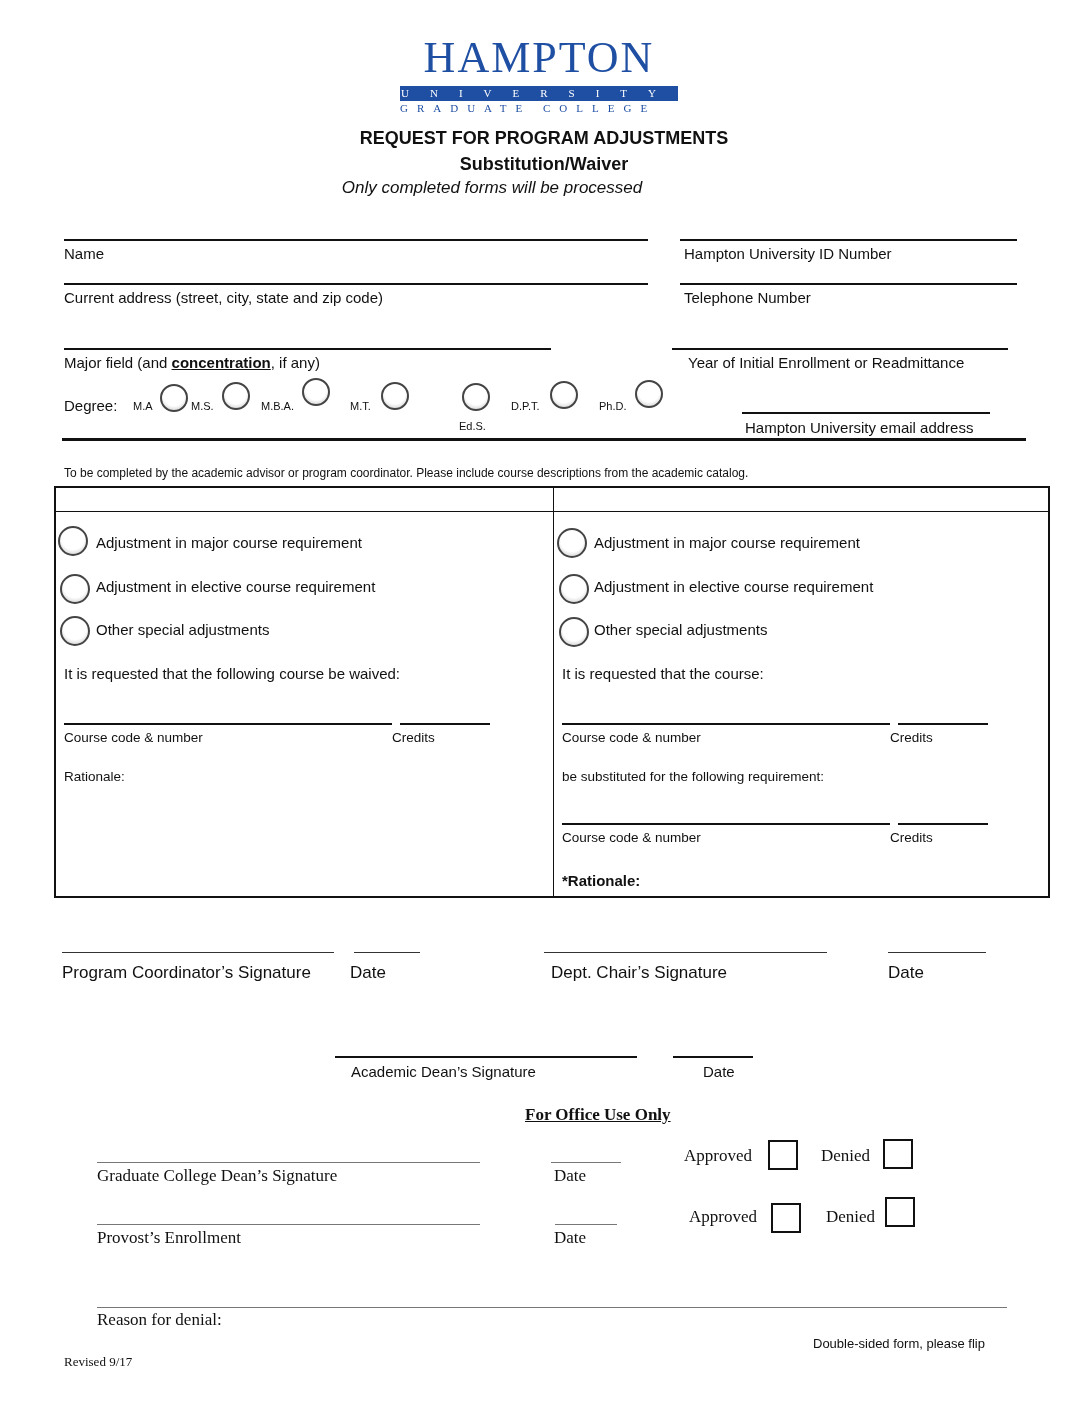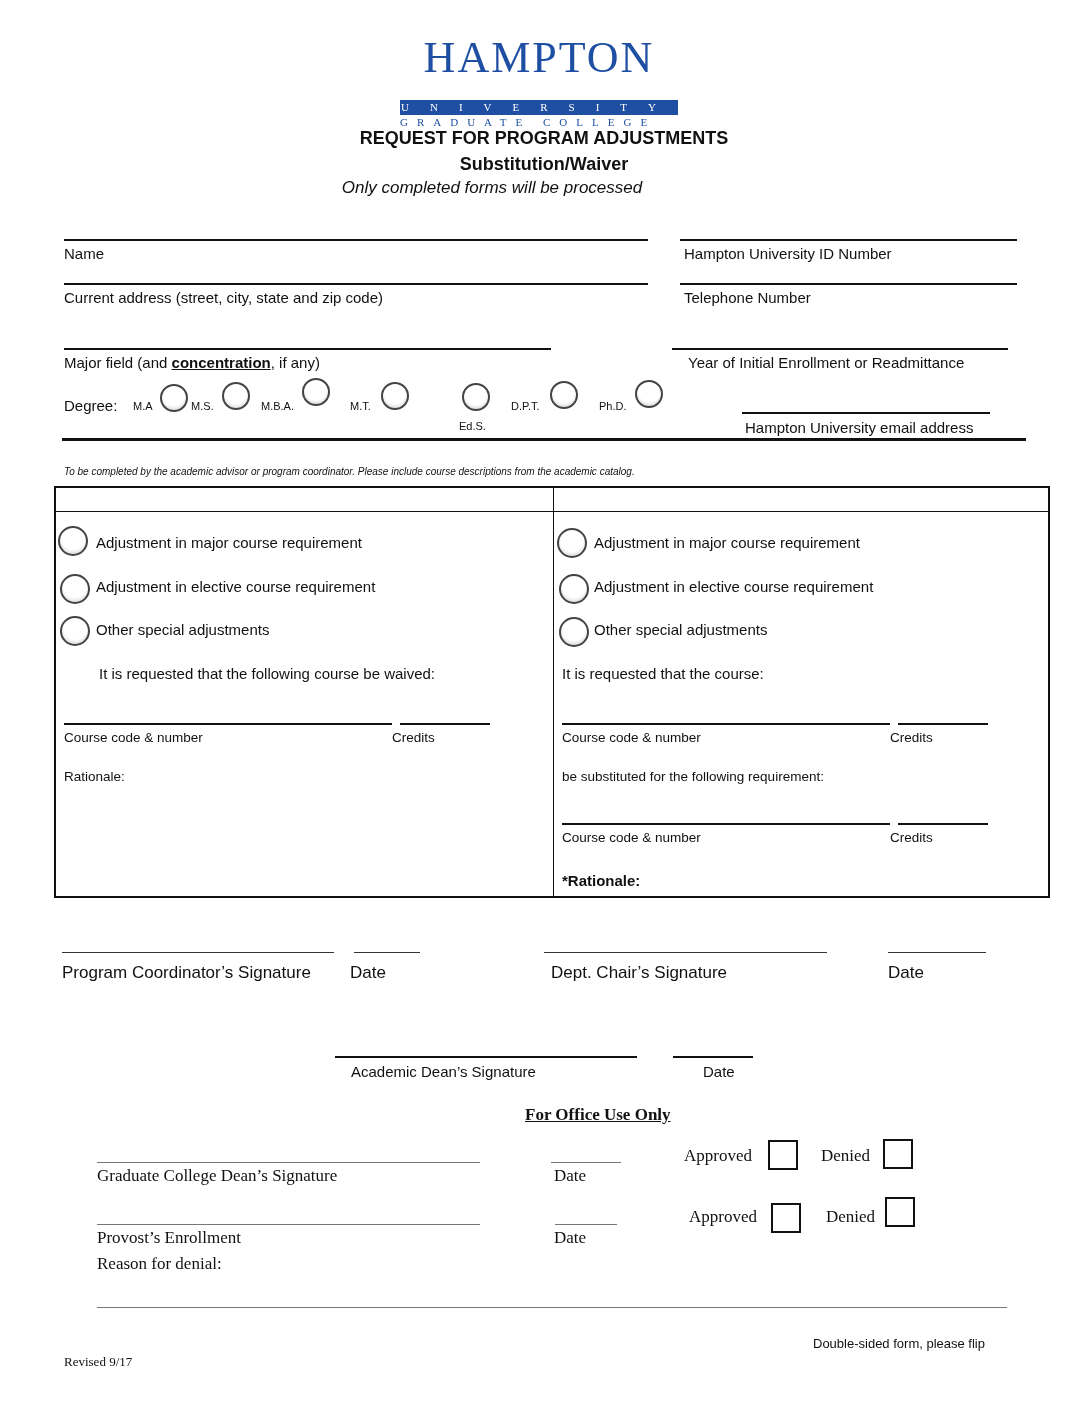--- a/index.html
+++ b/index.html
@@ -18,21 +18,21 @@
   .title { font-weight:bold; font-size:18px; text-align:center; width:1088px; left:0; }
   .table { position:absolute; left:54px; top:486px; width:996px; height:412px; border:2px solid #111; box-sizing:border-box; }
   .vdiv { position:absolute; left:497px; top:0; width:1px; height:100%; background:#111; }
   .thead { position:absolute; left:0; top:0; width:100%; height:23px; border-bottom:1px solid #111; }
 </style>
 </head>
 <body>
 
 <div class="abs" style="left:400px; top:36px; width:278px;">
   <div class="logo-h" style="text-align:center;">HAMPTON</div>
-  <div class="logo-band" style="margin-top:20px;">UNIVERSITY</div>
+  <div class="logo-band" style="margin-top:6px;">UNIVERSITY</div>
   <div class="logo-gc" style="margin-top:1px;">GRADUATE COLLEGE</div>
 </div>
 
 <div class="abs title" style="top:128px;">REQUEST FOR PROGRAM ADJUSTMENTS</div>
 <div class="abs title" style="top:154px;">Substitution/Waiver</div>
 <div class="abs" style="top:178px; left:0; width:984px; text-align:center; font-style:italic; font-size:17px;">Only completed forms will be processed</div>
 
 <div class="line" style="left:64px; top:239px; width:584px;"></div>
 <div class="line" style="left:680px; top:239px; width:337px;"></div>
 <div class="lbl" style="left:64px; top:245px;">Name</div>
@@ -63,34 +63,34 @@
 <div class="radio" style="left:462px; top:383px;"></div>
 <div class="lbl sm" style="left:511px; top:400px; font-size:11px;">D.P.T.</div>
 <div class="radio" style="left:550px; top:381px;"></div>
 <div class="lbl sm" style="left:599px; top:400px; font-size:11px;">Ph.D.</div>
 <div class="radio" style="left:635px; top:380px;"></div>
 
 <div class="line" style="left:742px; top:412px; width:248px;"></div>
 <div class="lbl" style="left:745px; top:419px;">Hampton University email address</div>
 <div class="line" style="left:62px; top:438px; width:964px; height:3px;"></div>
 
-<div class="lbl" style="left:64px; top:466px; font-style:italic; font-size:10px;">To be completed by the academic advisor or program coordinator.  Please include course descriptions from the academic catalog.</div>
+<div class="lbl" style="left:64px; top:466px; font-size:12px;">To be completed by the academic advisor or program coordinator.  Please include course descriptions from the academic catalog.</div>
 
 <div class="table">
   <div class="thead">
   </div>
   <div class="vdiv"></div>
 
   <div class="radio" style="left:2px; top:38px; width:30px; height:30px;"></div>
   <div class="lbl" style="left:40px; top:46px;">Adjustment in major course requirement</div>
   <div class="radio" style="left:4px; top:86px; width:30px; height:30px;"></div>
   <div class="lbl" style="left:40px; top:90px;">Adjustment in elective course requirement</div>
   <div class="radio" style="left:4px; top:128px; width:30px; height:30px;"></div>
   <div class="lbl" style="left:40px; top:133px;">Other special adjustments</div>
-  <div class="lbl" style="left:8px; top:177px;margin-left:35px;">It is requested that the following course be waived:</div>
+  <div class="lbl" style="left:8px; top:177px;">It is requested that the following course be waived:</div>
   <div class="line" style="left:8px; top:235px; width:328px;"></div>
   <div class="line" style="left:344px; top:235px; width:90px;"></div>
   <div class="lbl sm" style="left:8px; top:242px;">Course code &amp; number</div>
   <div class="lbl sm" style="left:336px; top:242px;">Credits</div>
   <div class="lbl sm" style="left:8px; top:281px;">Rationale:</div>
   <div class="abs" style="left:8px; top:300px; width:480px; height:100px;"></div>
 
   <div class="radio" style="left:501px; top:40px; width:30px; height:30px;"></div>
   <div class="lbl" style="left:538px; top:46px;">Adjustment in major course requirement</div>
   <div class="radio" style="left:503px; top:86px; width:30px; height:30px;"></div>
@@ -137,17 +137,17 @@
 
 <div class="line thin" style="left:97px; top:1224px; width:383px; background:#777;"></div>
 <div class="line thin" style="left:555px; top:1224px; width:62px; background:#777;"></div>
 <div class="lbl serif" style="left:97px; top:1228px;">Provost’s Enrollment</div>
 <div class="lbl serif" style="left:554px; top:1228px;">Date</div>
 <div class="lbl serif" style="left:689px; top:1207px;">Approved</div>
 <div class="box" style="left:771px; top:1203px;"></div>
 <div class="lbl serif" style="left:826px; top:1207px;">Denied</div>
 <div class="box" style="left:885px; top:1197px;"></div>
 
-<div class="lbl serif" style="left:97px; top:1254px;">Reason for denial:</div>
+<div class="lbl serif" style="left:97px; top:1310px;">Reason for denial:</div>
 <div class="line thin" style="left:97px; top:1307px; width:910px; background:#777;"></div>
 
 <div class="lbl" style="left:813px; top:1336px; font-size:13px;">Double-sided form, please flip</div>
 <div class="lbl" style="left:64px; top:1354px; font-family:'Liberation Serif', serif; font-size:13px;">Revised 9/17</div>
 
 </body></html>

